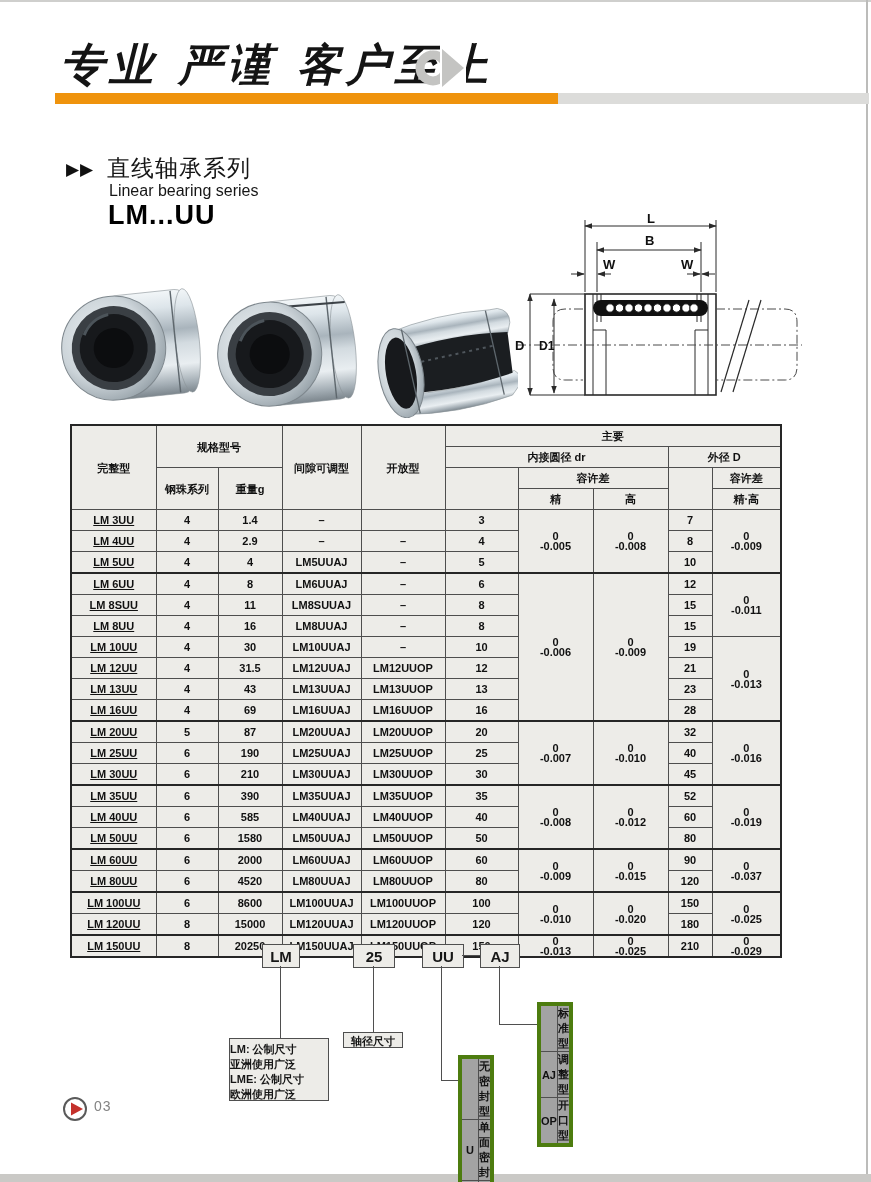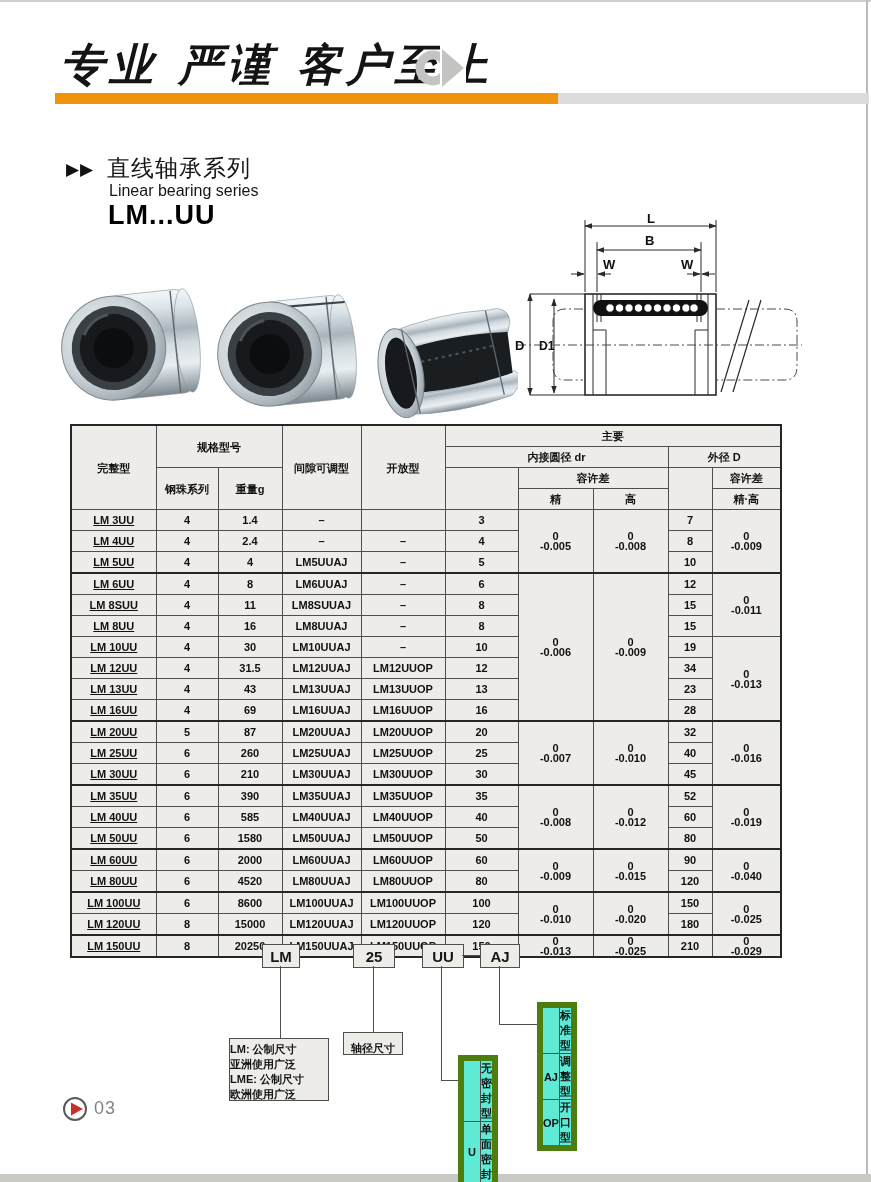--- a/index.html
+++ b/index.html
@@ -29,25 +29,25 @@
   td.c-model{text-align:left;padding-left:8px;text-decoration:underline;}
   td.tol div{line-height:10px;}
   .bb2{border-bottom:2px solid #262626 !important;}
   
   .code-box{border:1px solid #4f4f4f;background:#edece8;font-weight:bold;font-size:15px;
             display:flex;align-items:center;justify-content:center;}
   .nl-v{width:1px;background:#4f4f4f;}
   .nl-h{height:1px;background:#4f4f4f;}
   .desc-box{border:1px solid #4f4f4f;background:#edece8;font-weight:bold;font-size:11px;
             line-height:15px;padding:3px 0 0 0;}
-  table.mini{border-collapse:collapse;table-layout:fixed;background:#5eead4;border:6px solid #4d7c0f;
+  table.mini{border-collapse:collapse;table-layout:fixed;background:#a3a3a3;border:4px solid #4d7c0f;
              font:bold 11px "Liberation Sans","DejaVu Sans",sans-serif;color:#111;}
   table.mini td{border:1px solid #4f4f4f;text-align:center;padding:0;}
   
-  .page-num{left:94px;top:1098px;font-size:18px;color:#838383;letter-spacing:1px;}
+  .page-num{left:94px;top:1098px;font-size:14px;color:#838383;letter-spacing:1px;}
 </style>
 </head>
 <body>
 
 <div class="abs top-line"></div>
 <div class="abs right-line"></div>
 <div class="abs bottom-strip"></div>
 
 <div class="abs slogan">专业 严谨 客户至上</div>
 <svg class="abs" style="left:414px;top:42px" width="52" height="52" viewBox="0 0 52 52">
@@ -255,21 +255,21 @@
           </td>
           <td>7</td>
           <td rowspan="3" class="tol bb2">
             <div>0</div>
             <div>-0.009</div>
           </td>
         </tr>
         <tr>
           <td class="c-model">LM 4UU</td>
           <td>4</td>
-          <td>2.4</td>
+          <td>2.9</td>
           <td>–</td>
           <td>–</td>
           <td>4</td>
           <td>8</td>
         </tr>
         <tr>
           <td class="c-model bb2">LM 5UU</td>
           <td class="bb2">4</td>
           <td class="bb2">4</td>
           <td class="bb2">LM5UUAJ</td>
@@ -329,21 +329,21 @@
             <div>-0.013</div>
           </td>
         </tr>
         <tr>
           <td class="c-model">LM 12UU</td>
           <td>4</td>
           <td>31.5</td>
           <td>LM12UUAJ</td>
           <td>LM12UUOP</td>
           <td>12</td>
-          <td>34</td>
+          <td>21</td>
         </tr>
         <tr>
           <td class="c-model">LM 13UU</td>
           <td>4</td>
           <td>43</td>
           <td>LM13UUAJ</td>
           <td>LM13UUOP</td>
           <td>13</td>
           <td>23</td>
         </tr>
@@ -373,21 +373,21 @@
           </td>
           <td>32</td>
           <td rowspan="3" class="tol bb2">
             <div>0</div>
             <div>-0.016</div>
           </td>
         </tr>
         <tr>
           <td class="c-model">LM 25UU</td>
           <td>6</td>
-          <td>260</td>
+          <td>190</td>
           <td>LM25UUAJ</td>
           <td>LM25UUOP</td>
           <td>25</td>
           <td>40</td>
         </tr>
         <tr>
           <td class="c-model bb2">LM 30UU</td>
           <td class="bb2">6</td>
           <td class="bb2">210</td>
           <td class="bb2">LM30UUAJ</td>
@@ -445,21 +445,21 @@
             <div>0</div>
             <div>-0.009</div>
           </td>
           <td rowspan="2" class="tol bb2">
             <div>0</div>
             <div>-0.015</div>
           </td>
           <td>90</td>
           <td rowspan="2" class="tol bb2">
             <div>0</div>
-            <div>-0.040</div>
+            <div>-0.037</div>
           </td>
         </tr>
         <tr>
           <td class="c-model bb2">LM 80UU</td>
           <td class="bb2">6</td>
           <td class="bb2">4520</td>
           <td class="bb2">LM80UUAJ</td>
           <td class="bb2">LM80UUOP</td>
           <td class="bb2">80</td>
           <td class="bb2">120</td>
@@ -532,21 +532,21 @@
   <div class="abs nl-h" style="left:441px;top:1080px;width:17px"></div>
   <div class="abs nl-v" style="left:499px;top:966px;height:58px"></div>
   <div class="abs nl-h" style="left:499px;top:1024px;width:38px"></div>
 
   <div class="abs desc-box" style="left:229px;top:1038px;width:98px;height:58px">
     <div>LM: 公制尺寸</div>
     <div>亚洲使用广泛</div>
     <div>LME: 公制尺寸</div>
     <div>欧洲使用广泛</div>
   </div>
-  <div class="abs desc-box" style="left:343px;top:1032px;width:58px;height:13px;text-align:center;padding:8px 0 0 0">轴径尺寸</div>
+  <div class="abs desc-box" style="left:343px;top:1032px;width:58px;height:13px;text-align:center;padding:1px 0 0 0">轴径尺寸</div>
 
   <table class="mini abs" style="left:458px;top:1055px">
     <colgroup>
         <col style="width:26px">
         <col style="width:124px">
       </colgroup>
     <tbody>
         <tr style="height:15px">
           <td></td>
           <td>无密封型</td>

